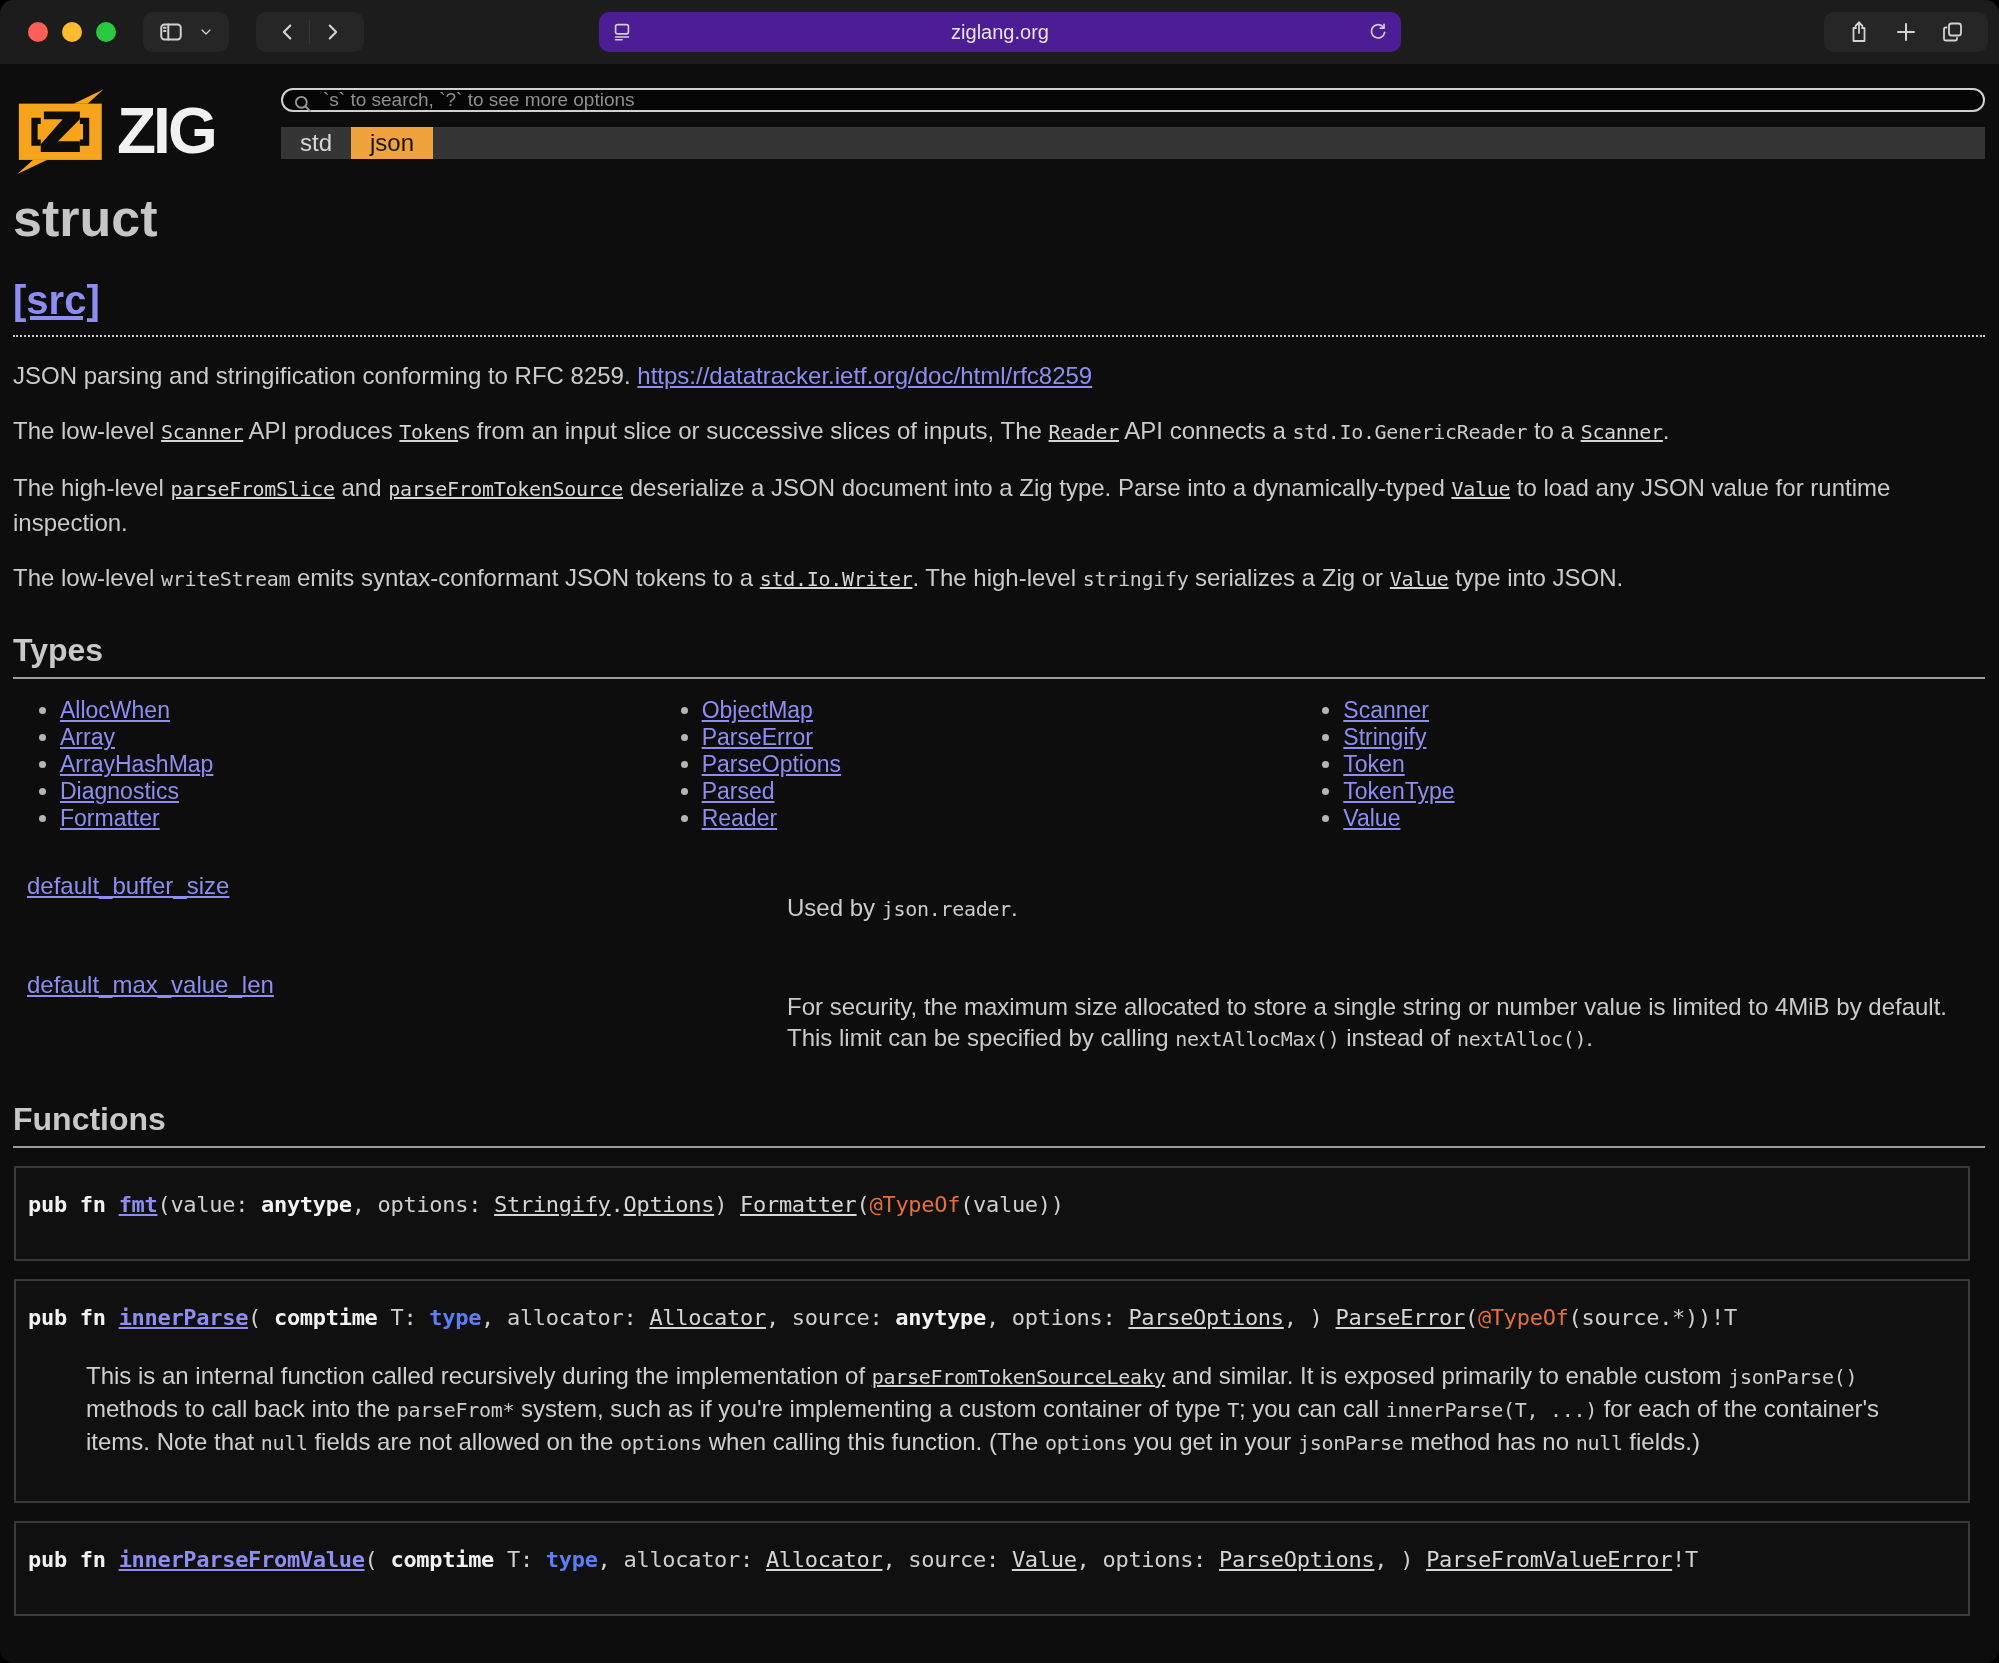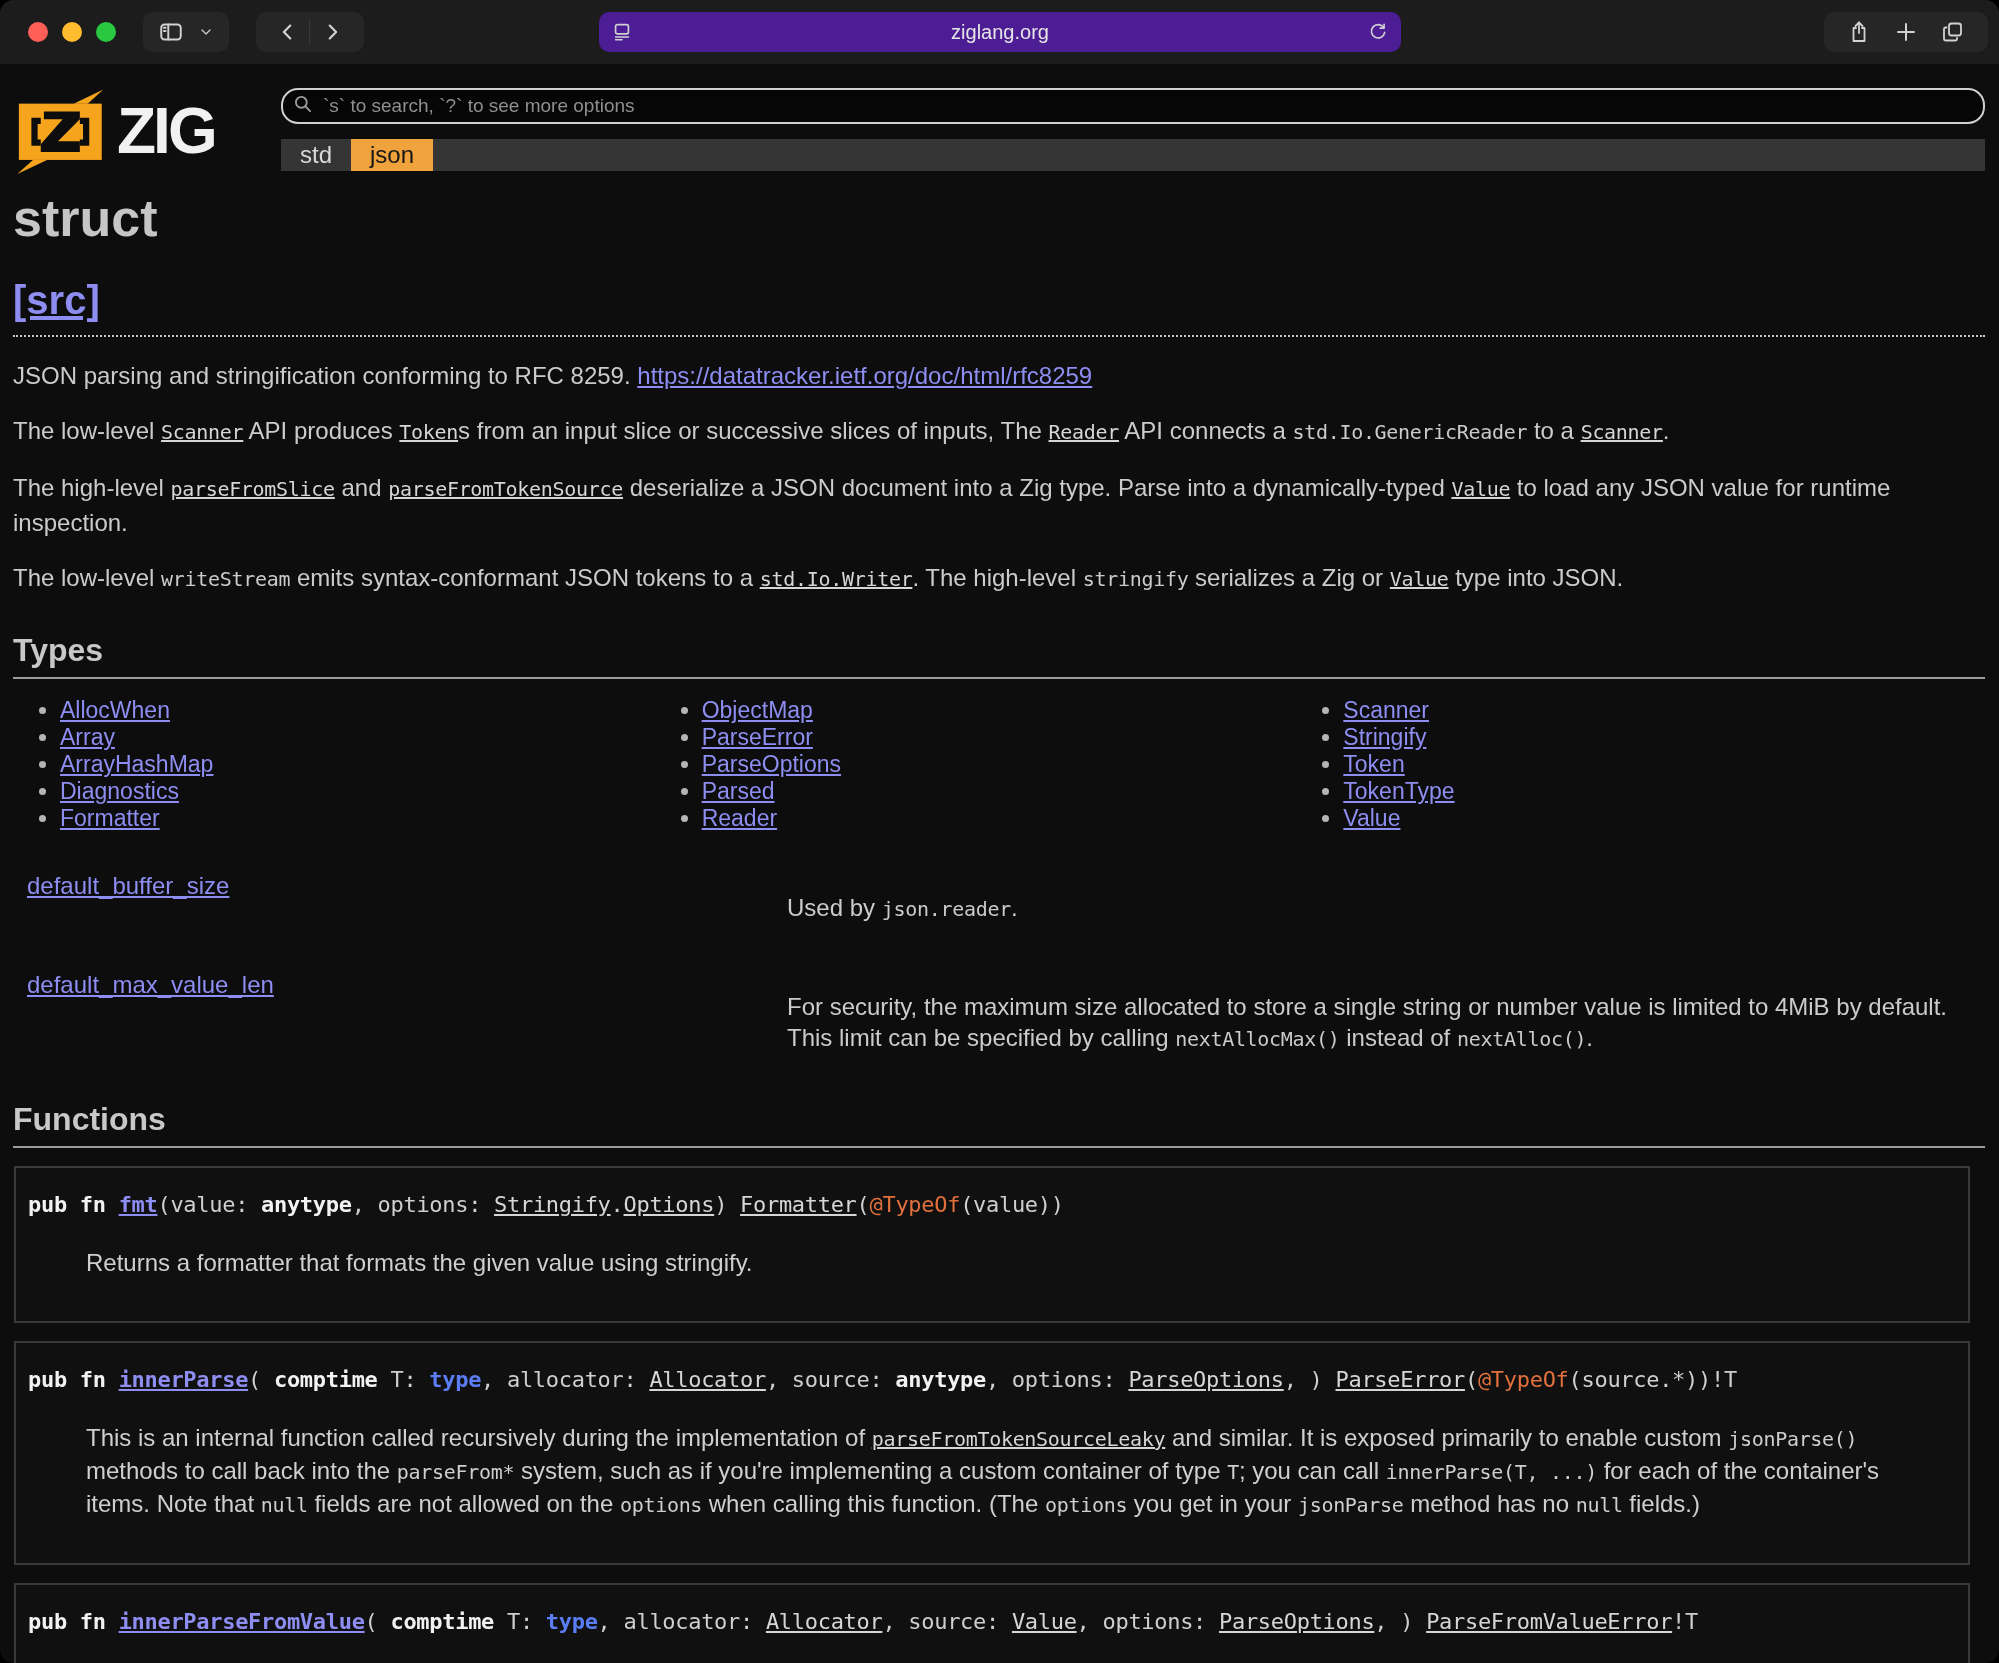--- a/index.html
+++ b/index.html
@@ -19,21 +19,21 @@
   .grp-right{position:absolute;right:11px;top:12px;width:164px;}
   .icon-btn{background:none;border:none;padding:0;display:flex;align-items:center;justify-content:center;cursor:pointer;}
   svg.cicon{stroke:#d2d2d2;fill:none;stroke-width:1.8;stroke-linecap:round;stroke-linejoin:round;}
 
   
   .site-header{display:flex;gap:20px;padding:24px 14px 0 13px;align-items:flex-start;}
   .logo{width:248px;display:flex;align-items:center;}
   .logo-word{font-size:64px;font-weight:900;color:#f1f1f1;letter-spacing:-3px;line-height:72px;}
   .header-right{flex:1;min-width:0;}
   .search-wrap{position:relative;}
-  .search-input{width:100%;box-sizing:border-box;height:36px;border:2px solid #d0d0d0;border-radius:17px;background:#060606;color:#ddd;font-size:19px;padding:0 14px 0 40px;outline:none;font-family:"Liberation Sans",sans-serif;}
+  .search-input{width:100%;box-sizing:border-box;height:24px;border:2px solid #d0d0d0;border-radius:17px;background:#060606;color:#ddd;font-size:19px;padding:0 14px 0 40px;outline:none;font-family:"Liberation Sans",sans-serif;}
   .search-input::placeholder{color:#8f8f8f;}
   .search-icon{position:absolute;left:12px;top:6px;}
   .tabstrip{margin-top:15px;height:32px;background:#353535;display:flex;}
   .tab{display:flex;align-items:center;padding:0 19px;font-size:24px;color:#d8d8d8;cursor:pointer;border:none;background:none;font-family:"Liberation Sans",sans-serif;}
   .tab.active{background:#f0a23c;color:#161616;}
 
   
   .content{padding:0 14px 0 13px;color:#cbcbcb;}
   h1.doc-title{display:flex;align-items:baseline;gap:30px;margin:14px 0 0 0;padding-bottom:12px;border-bottom:2px dotted #c9c9c9;flex-direction:column;}
   .struct-kw{font-size:52px;font-weight:bold;color:#c6c6c6;}
@@ -216,21 +216,20 @@
 
     <div class="value-row">
       <a class="value-name">default_max_value_len</a>
       <div class="value-desc rich"><span class="seg-p">For security, the maximum size allocated to store a single string or number value is limited to 4MiB by default. This limit can be specified by calling </span><span class="seg-m">nextAllocMax()</span><span class="seg-p"> instead of </span><span class="seg-m">nextAlloc()</span><span class="seg-p">.</span></div>
     </div>
 
     <h2 class="sec">Functions</h2>
 
     <div class="fn-block">
       <div class="fn-sig"><span class="seg-mb">pub fn </span><a class="seg-mlp">fmt</a><span class="seg-m">(value: </span><span class="seg-mb">anytype</span><span class="seg-m">, options: </span><a class="seg-ml">Stringify</a><span class="seg-m">.</span><a class="seg-ml">Options</a><span class="seg-m">) </span><a class="seg-ml">Formatter</a><span class="seg-m">(</span><span class="seg-bi">@TypeOf</span><span class="seg-m">(value))</span></div>
-      <div class="fn-desc"><span class="seg-p">Returns a formatter that formats the given value using stringify.</span></div>
     </div>
 
     <div class="fn-block">
       <div class="fn-sig"><span class="seg-mb">pub fn </span><a class="seg-mlp">innerParse</a><span class="seg-m">( </span><span class="seg-mb">comptime</span><span class="seg-m"> T: </span><span class="seg-kw">type</span><span class="seg-m">, allocator: </span><a class="seg-ml">Allocator</a><span class="seg-m">, source: </span><span class="seg-mb">anytype</span><span class="seg-m">, options: </span><a class="seg-ml">ParseOptions</a><span class="seg-m">, ) </span><a class="seg-ml">ParseError</a><span class="seg-m">(</span><span class="seg-bi">@TypeOf</span><span class="seg-m">(source.*))!T</span></div>
       <div class="fn-desc"><span class="seg-p">This is an internal function called recursively during the implementation of </span><a class="seg-ml">parseFromTokenSourceLeaky</a><span class="seg-p"> and similar. It is exposed primarily to enable custom </span><span class="seg-m">jsonParse()</span><span class="seg-p"> methods to call back into the </span><span class="seg-m">parseFrom*</span><span class="seg-p"> system, such as if you're implementing a custom container of type </span><span class="seg-m">T</span><span class="seg-p">; you can call </span><span class="seg-m">innerParse(T, ...)</span><span class="seg-p"> for each of the container's items. Note that </span><span class="seg-m">null</span><span class="seg-p"> fields are not allowed on the </span><span class="seg-m">options</span><span class="seg-p"> when calling this function. (The </span><span class="seg-m">options</span><span class="seg-p"> you get in your </span><span class="seg-m">jsonParse</span><span class="seg-p"> method has no </span><span class="seg-m">null</span><span class="seg-p"> fields.)</span></div>
     </div>
 
     <div class="fn-block">
       <div class="fn-sig"><span class="seg-mb">pub fn </span><a class="seg-mlp">innerParseFromValue</a><span class="seg-m">( </span><span class="seg-mb">comptime</span><span class="seg-m"> T: </span><span class="seg-kw">type</span><span class="seg-m">, allocator: </span><a class="seg-ml">Allocator</a><span class="seg-m">, source: </span><a class="seg-ml">Value</a><span class="seg-m">, options: </span><a class="seg-ml">ParseOptions</a><span class="seg-m">, ) </span><a class="seg-ml">ParseFromValueError</a><span class="seg-m">!T</span></div>
 

